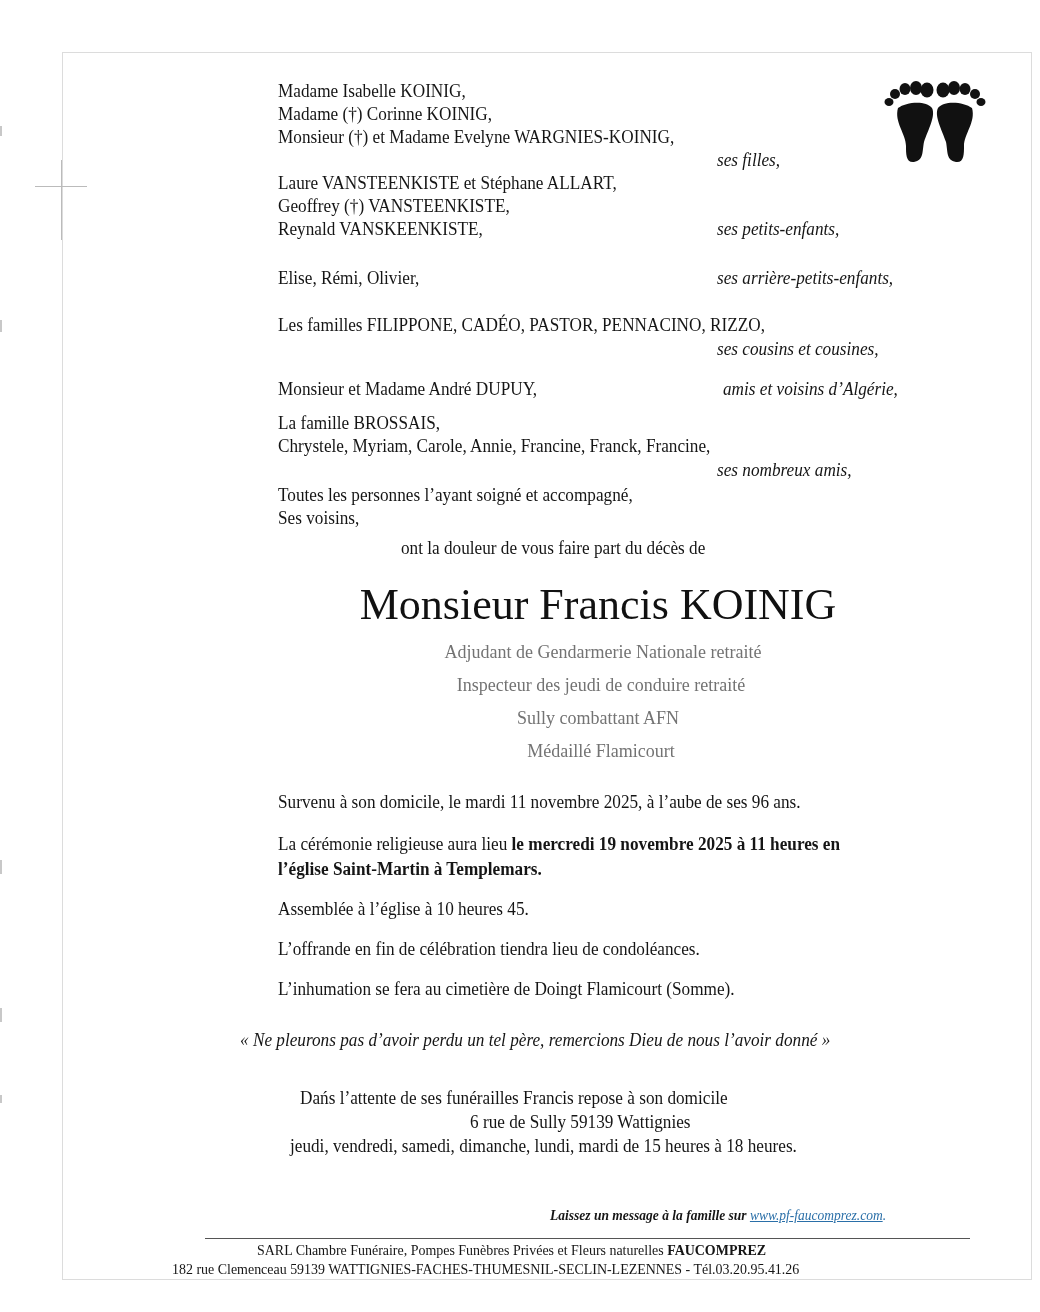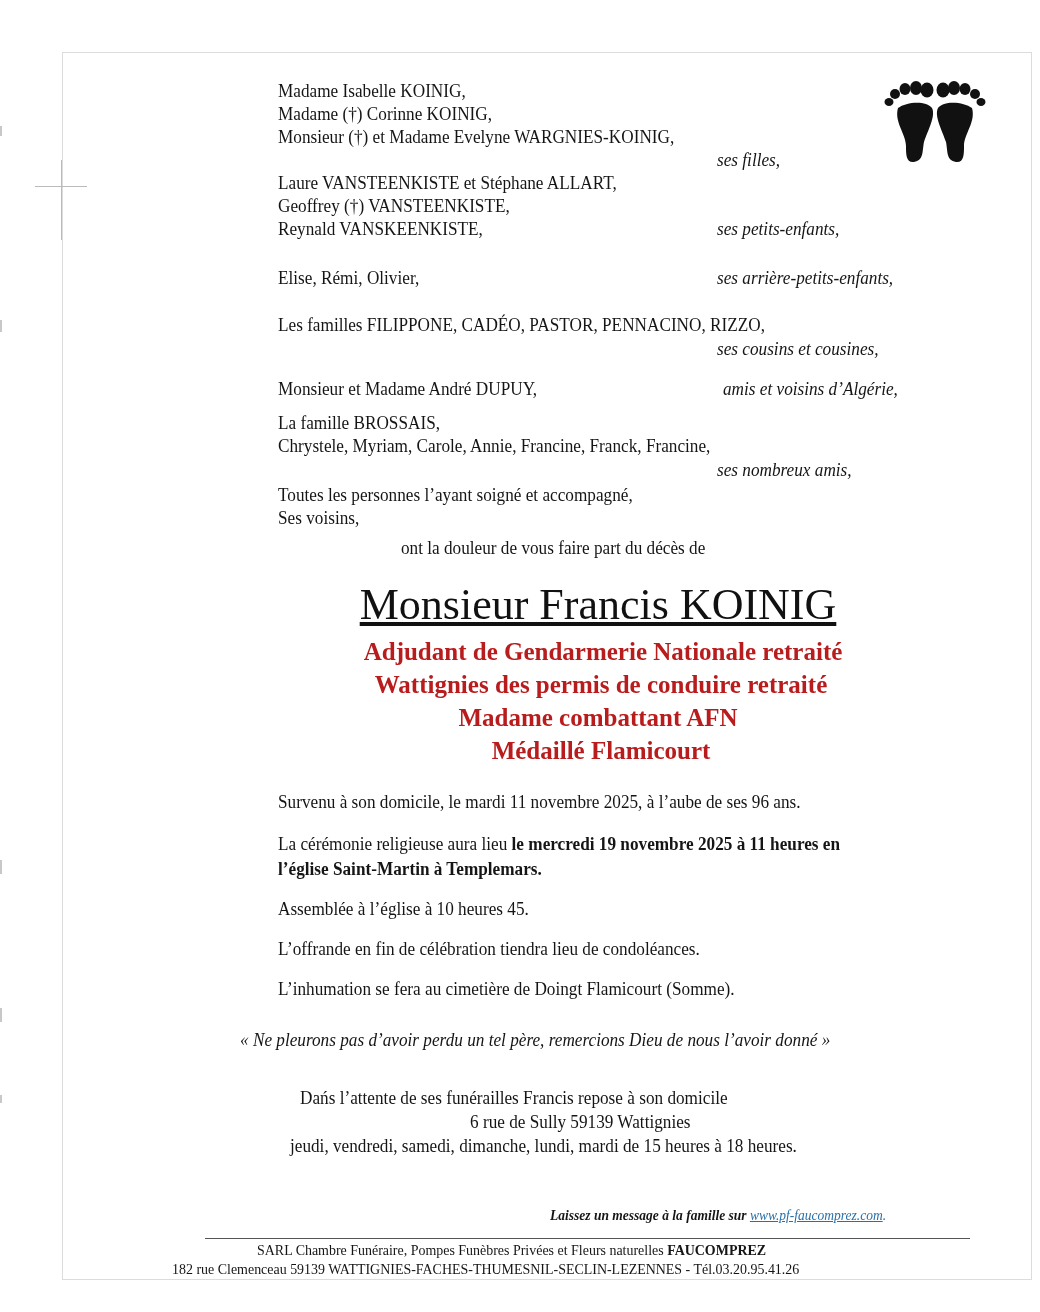--- a/index.html
+++ b/index.html
@@ -6,21 +6,21 @@
   body { width: 1040px; height: 1312px; position: relative; overflow: hidden;
          font-family: "Liberation Serif", "DejaVu Serif", serif; color: #151515; }
   .page-border { position: absolute; left: 62px; top: 52px; width: 970px; height: 1228px;
                  border: 1px solid #dcdcdc; box-sizing: border-box; }
   .artifact { position: absolute; background: #c8c8c8; }
   .line { position: absolute; white-space: nowrap; font-size: 18.5px; line-height: 23px;
           transform-origin: left center; transform: scaleX(0.93); }
   .it { font-style: italic; }
   .center { position: absolute; white-space: nowrap; text-align: center; transform: translateX(-50%); }
   .name { font-size: 44px; line-height: 50px; color: #111; }
-  .sub { font-size: 25px; line-height: 32px; color: #b91c1c; font-weight: bold; }
+  .sub { font-size: 18px; line-height: 32px; color: #737373; }
   .b { font-weight: bold; }
   .small { font-size: 15px; }
   .link { color: #2a6fa8; text-decoration: underline; }
   .footer-rule { position: absolute; left: 205px; top: 1238px; width: 765px; height: 1px; background: #555; }
   .feet { position: absolute; left: 880px; top: 78px; width: 110px; height: 88px; }
   .reg-cross-v { position: absolute; left: 61px; top: 160px; width: 1px; height: 80px; background: #bbb; }
   .reg-cross-h { position: absolute; left: 35px; top: 186px; width: 52px; height: 1px; background: #bbb; }
 </style>
 </head>
 <body>
@@ -76,24 +76,24 @@
 
 <div class="line" style="left:278px;top:412px;">La famille BROSSAIS,</div>
 <div class="line" style="left:278px;top:435px;">Chrystele, Myriam, Carole, Annie, Francine, Franck, Francine,</div>
 <div class="line it" style="left:717px;top:459px;">ses nombreux amis,</div>
 
 <div class="line" style="left:278px;top:484px;">Toutes les personnes l’ayant soigné et accompagné,</div>
 <div class="line" style="left:278px;top:507px;">Ses voisins,</div>
 
 <div class="line" style="left:401px;top:537px;">ont la douleur de vous faire part du décès de</div>
 
-<div class="center name" style="left:598px;top:580px;text-decoration:underline;">Monsieur Francis KOINIG</div>
+<div class="center name" style="left:598px;top:580px;">Monsieur Francis KOINIG</div>
 <div class="center sub" style="left:603px;top:636px;">Adjudant de Gendarmerie Nationale retraité</div>
-<div class="center sub" style="left:601px;top:669px;">Wattignies des permis de conduire retraité</div>
-<div class="center sub" style="left:598px;top:702px;">Madame combattant AFN</div>
+<div class="center sub" style="left:601px;top:669px;">Inspecteur des jeudi de conduire retraité</div>
+<div class="center sub" style="left:598px;top:702px;">Sully combattant AFN</div>
 <div class="center sub" style="left:601px;top:735px;">Médaillé Flamicourt</div>
 
 <div class="line" style="left:278px;top:791px;">Survenu à son domicile, le mardi 11 novembre 2025, à l’aube de ses 96 ans.</div>
 <div class="line" style="left:278px;top:833px;">
   <span>La cérémonie religieuse aura lieu </span><span class="b">le mercredi 19 novembre 2025 à 11 heures en</span>
 </div>
 <div class="line b" style="left:278px;top:858px;">l’église Saint-Martin à Templemars.</div>
 <div class="line" style="left:278px;top:898px;">Assemblée à l’église à 10 heures 45.</div>
 <div class="line" style="left:278px;top:938px;">L’offrande en fin de célébration tiendra lieu de condoléances.</div>
 <div class="line" style="left:278px;top:978px;">L’inhumation se fera au cimetière de Doingt Flamicourt (Somme).</div>

